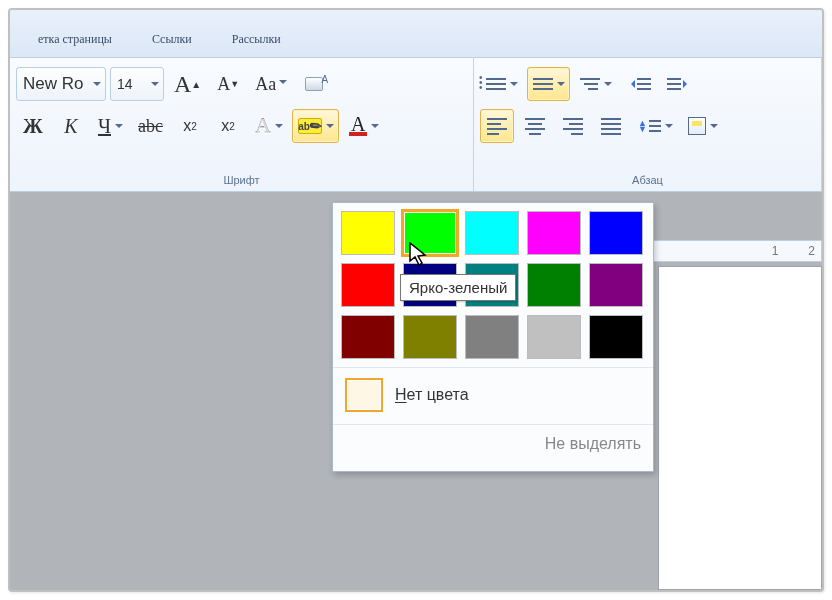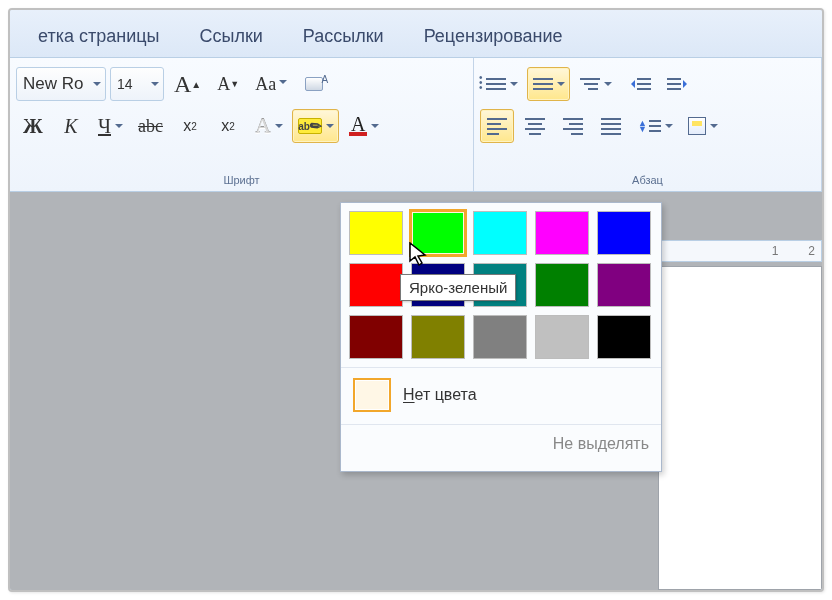--- a/index.html
+++ b/index.html
@@ -27,22 +27,23 @@
     display: flex;
     align-items: flex-end;
     height: 48px;
     background: linear-gradient(#e8f0fb,#dce8f7);
     border-bottom: 1px solid #b9cfe5;
     padding: 0 8px;
   }
   .tab {
     padding: 8px 20px 10px;
     color: #3a4a6b;
-    font-size: 18px;
+    font-size: 12px;
     cursor: default;
+    font-family: Liberation Serif, serif;
   }
   .ribbon {
     background: linear-gradient(#f8fbff,#eef4fc);
     border-bottom: 1px solid #b9cfe5;
     display: flex;
     align-items: stretch;
     height: 134px;
   }
   .group {
     border-right: 1px solid #c3d4e8;
@@ -182,21 +183,21 @@
     background: linear-gradient(#fff,#cfd8e4);
     border:1px solid #8aa1c2;
     border-radius: 2px;
     position:relative;
   }
   .eraser::after{ content:"A"; position:absolute; top:-4px; right:-6px; font-size:10px; color:#536a8f;}
 
   
   .popup {
     position: absolute;
-    left: 340px; top: 202px;
+    left: 332px; top: 202px;
     width: 322px;
     background: #fafcfe;
     border: 1px solid #aab8cc;
     box-shadow: 2px 3px 6px rgba(0,0,0,.2);
     padding: 8px 8px 6px;
     z-index: 20;
   }
   .colorgrid {
     display: grid;
     grid-template-columns: repeat(5, 54px);
@@ -284,21 +285,20 @@
 </style>
 </head>
 <body>
 
 <div class="window">
 
   <div class="tabs-row">
     <div class="tab">етка страницы</div>
     <div class="tab">Ссылки</div>
     <div class="tab">Рассылки</div>
-    <div class="tab">Рецензирование</div>
   </div>
 
   <div class="ribbon">
 
     <div class="group" style="width:464px">
       <div class="group-body">
         <div class="row">
           <div class="ctl split fontbox">New Ro</div>
           <div class="ctl split fontsize">14</div>
           <div class="ctl noborder serif" style="font-size:24px">

